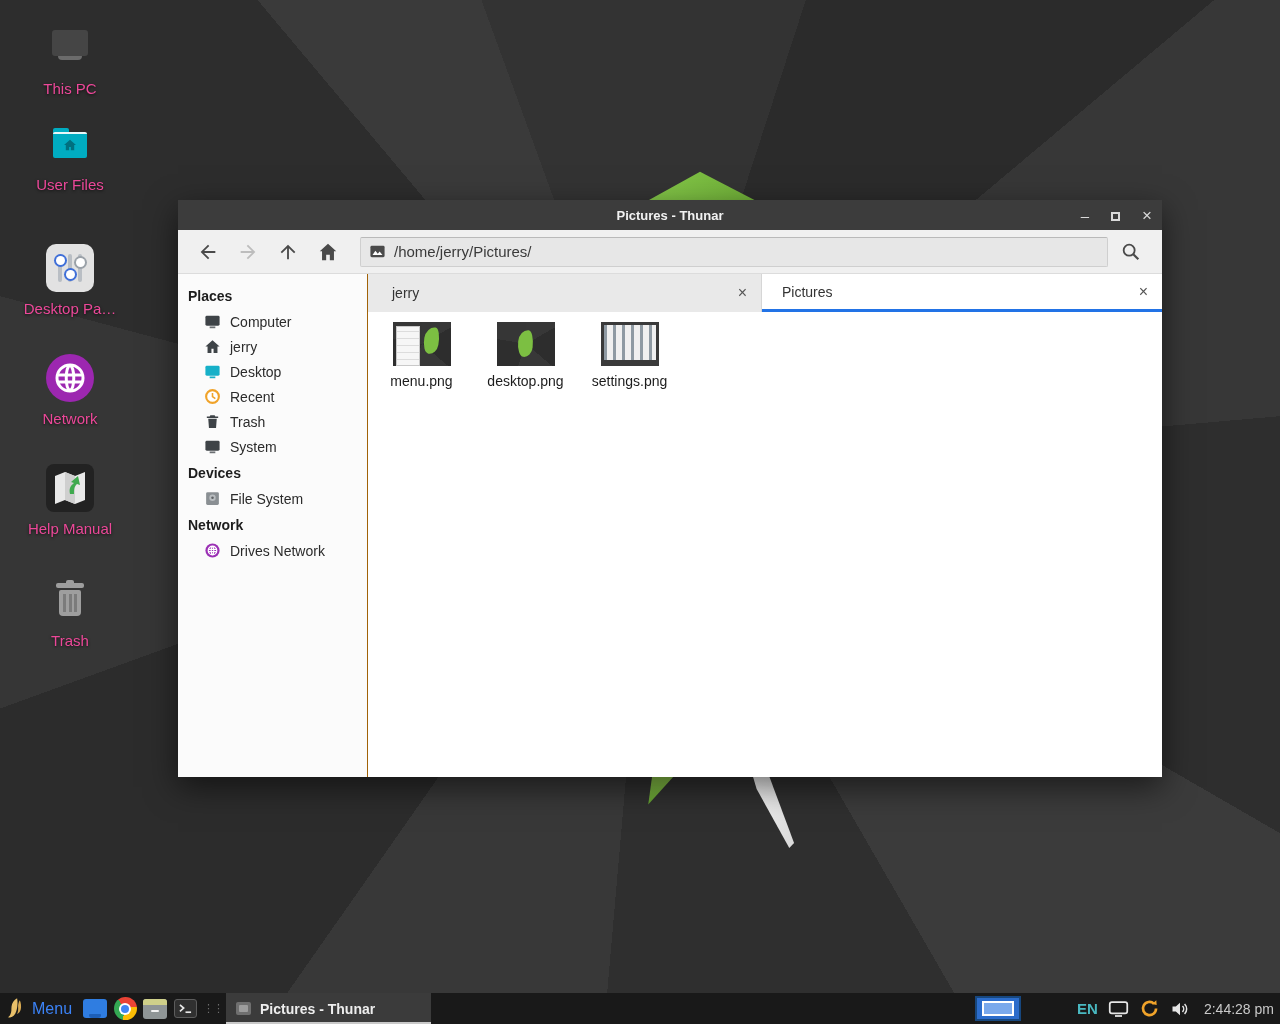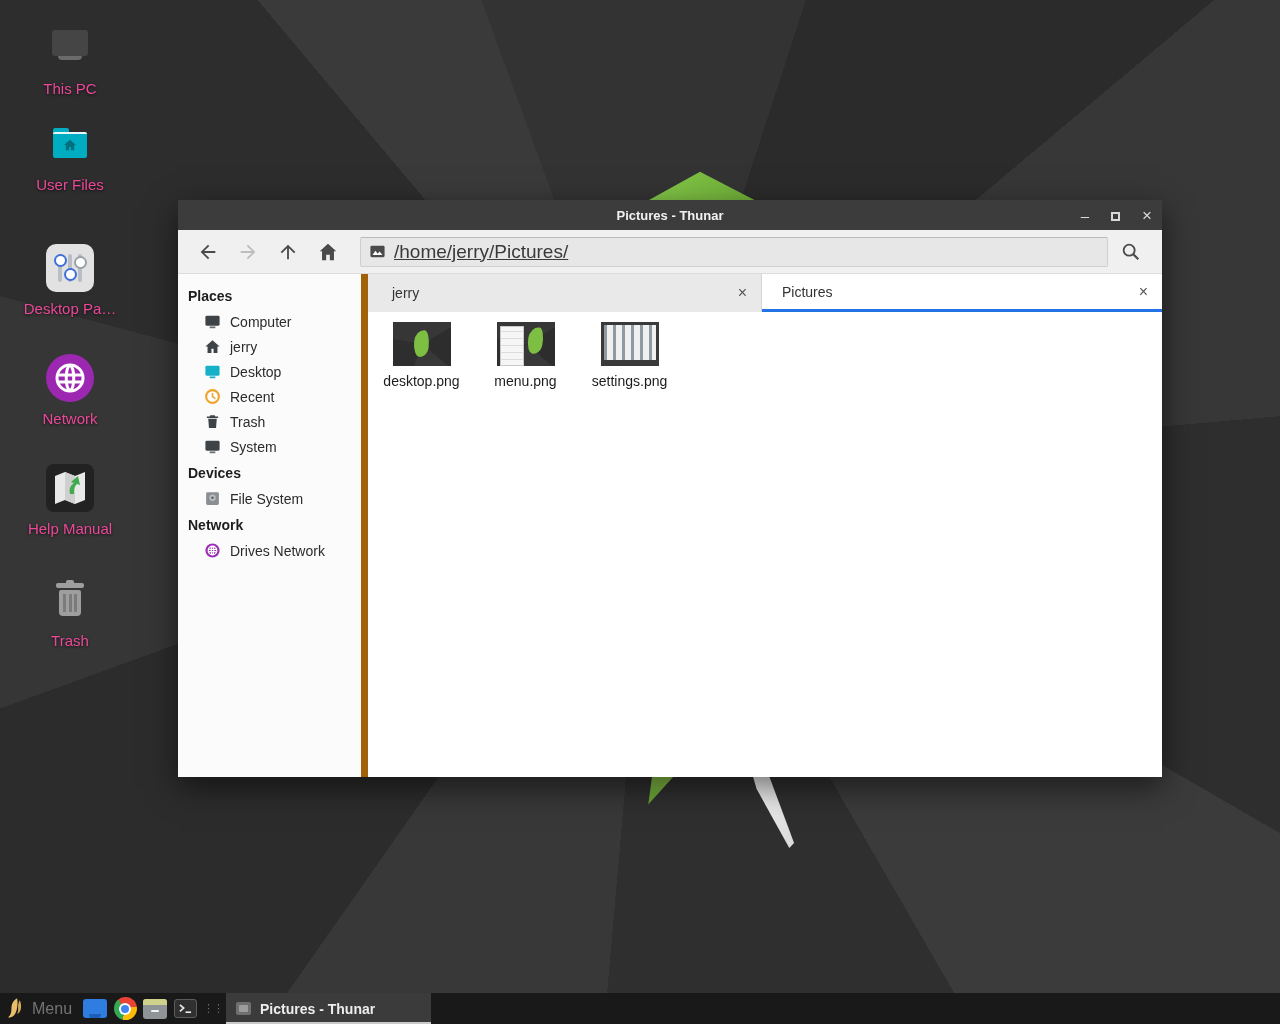--- a/index.html
+++ b/index.html
@@ -77,25 +77,25 @@
   .menubar { height:28px; background:#3c3c3c; display:flex; align-items:center;
     padding-left:10px; gap:4px; flex:0 0 28px; border-top:1px solid rgba(255,255,255,.05); }
   .menuitem { color:#d2d2d2; font-size:14px; padding:4px 10px; }
 
   .toolbar { height:44px; background:#f0f0f0; border-bottom:1px solid #dcdcdc;
     display:flex; align-items:center; padding:0 12px; gap:4px; flex:0 0 44px; }
   .tbtn { width:36px; height:32px; display:flex; align-items:center; justify-content:center; border-radius:3px; }
   .pathbar { flex:1; height:30px; margin-left:10px; background:#e7e7e7;
     border:1px solid #cfcfcf; border-top-color:#b9b9b9; border-radius:2px;
     display:flex; align-items:center; padding:0 8px; gap:8px; }
-  .pathtext { font-size:19px; color:#3a3a3a;text-decoration:underline; }
+  .pathtext { font-size:15px; color:#3a3a3a; }
   .searchbtn { width:38px; height:34px; display:flex; align-items:center; justify-content:center; }
 
   .winbody { flex:1; display:flex; min-height:0; }
-  .sidebar { width:190px; background:#fbfbfb; border-right:7px solid #a16207;
+  .sidebar { width:190px; background:#fbfbfb; border-right:1px solid #a16207;
     padding-top:8px; overflow:hidden; }
   .side-header { font-size:14px; font-weight:bold; color:#1d1d1d; padding:6px 0 5px 10px; }
   .side-item { display:flex; align-items:center; gap:9px; padding:4px 0 4px 26px;
     font-size:14px; color:#2b2b2b; }
   .side-item .si { width:17px; height:17px; position:relative; flex:0 0 17px; }
 
   .content { flex:1; display:flex; flex-direction:column; min-width:0; }
   .tabbar { height:38px; display:flex; background:#e9e9e9; flex:0 0 38px; }
   .tab { display:flex; align-items:center; font-size:14px; color:#333; position:relative; }
   .tab-inactive { width:394px; background:#e9e9e9; border-right:1px solid #d6d6d6;
@@ -125,21 +125,21 @@
 
   .statusbar { height:30px; background:#f1f1f1; border-top:1px solid #d9d9d9;
     display:flex; align-items:center; gap:8px; padding-left:9px; font-size:14px;
     color:#2b2b2b; flex:0 0 30px; }
 
   
   .taskbar { position:absolute; left:0; bottom:0; width:1280px; height:31px;
     background:#191919; display:flex; align-items:center; }
   .tb-left { display:flex; align-items:center; height:100%; }
   .menu-btn { display:flex; align-items:center; gap:7px; padding:0 8px 0 6px; height:100%; }
-  .menu-label { color:#737373; font-size:16px; }
+  .menu-label { color:#3b82f6; font-size:16px; }
   .launcher { width:30px; height:100%; display:flex; align-items:center; justify-content:center; }
   .grip { color:#6e6e6e; font-size:11px; letter-spacing:-1px; padding:0 3px; }
   .taskitem { height:100%; width:205px; background:#3b3b3b; display:flex; align-items:center;
     gap:9px; padding:0 10px; position:relative; }
   .taskitem .lbl { color:#ededed; font-size:14px; font-weight:bold; }
   .taskitem::after { content:""; position:absolute; left:0; right:0; bottom:0; height:2px; background:#c9c9c9; }
   .task-ic { width:15px; height:13px; background:#6f6f6f; border-radius:2px; position:relative; }
   .task-ic::after { content:""; position:absolute; inset:3px; background:#9d9d9d; border-radius:1px; }
 
   .tb-right { margin-left:auto; display:flex; align-items:center; height:100%; gap:10px; padding-right:6px; }
@@ -387,31 +387,31 @@
           <span class="tabclose">×</span>
         </div>
         <div class="tab tab-active">
           <span>Pictures</span>
           <span class="tabclose">×</span>
         </div>
       </div>
 
       <div class="filearea">
         <div class="file">
-          <div class="thumb thumb-dark thumb-desktop">
-              <div class="leaf"></div>
-            </div>
-          <div class="filename">desktop.png</div>
-        </div>
-        <div class="file">
           <div class="thumb thumb-dark thumb-menu">
               <div class="panel"></div>
               <div class="leaf"></div>
             </div>
           <div class="filename">menu.png</div>
+        </div>
+        <div class="file">
+          <div class="thumb thumb-dark thumb-desktop">
+              <div class="leaf"></div>
+            </div>
+          <div class="filename">desktop.png</div>
         </div>
         <div class="file">
           <div class="thumb thumb-settings">
               <div class="grid"></div>
             </div>
           <div class="filename">settings.png</div>
         </div>
       </div>
 
     </div>
@@ -444,13 +444,32 @@
           </svg>
       </div>
     </div>
     <span class="grip">⋮⋮</span>
     <div class="taskitem">
       <span class="task-ic"></span>
       <span class="lbl">Pictures - Thunar</span>
     </div>
   </div>
 
+  <div class="tb-right">
+    <div class="pager">
+      <div class="ws"></div>
+    </div>
+    <span class="lang">EN</span>
+    <svg width="21" height="18" viewBox="0 0 24 20">
+      <rect x="2" y="2" width="20" height="13" rx="2.5" fill="none" stroke="#e6e6e6" stroke-width="2"></rect>
+      <line x1="8" y1="18" x2="16" y2="18" stroke="#e6e6e6" stroke-width="2"></line>
+    </svg>
+    <svg width="21" height="21" viewBox="0 0 24 24">
+      <path d="M19.5 12a7.5 7.5 0 1 1-2.4-5.5" fill="none" stroke="#f0a32a" stroke-width="3"></path>
+      <path d="M19.8 2.5l.4 5.5-5.4-1.2z" fill="#f0a32a"></path>
+    </svg>
+    <svg width="20" height="20" viewBox="0 0 24 24">
+      <path d="M3 9v6h4l5 4.5v-15L7 9z" fill="#e6e6e6"></path>
+      <path d="M15 8.5a5 5 0 0 1 0 7M17.5 6a8.5 8.5 0 0 1 0 12" fill="none" stroke="#e6e6e6" stroke-width="1.8"></path>
+    </svg>
+    <span class="clock">2:44:28 pm</span>
+  </div>
 </div>
 
 </body></html>

